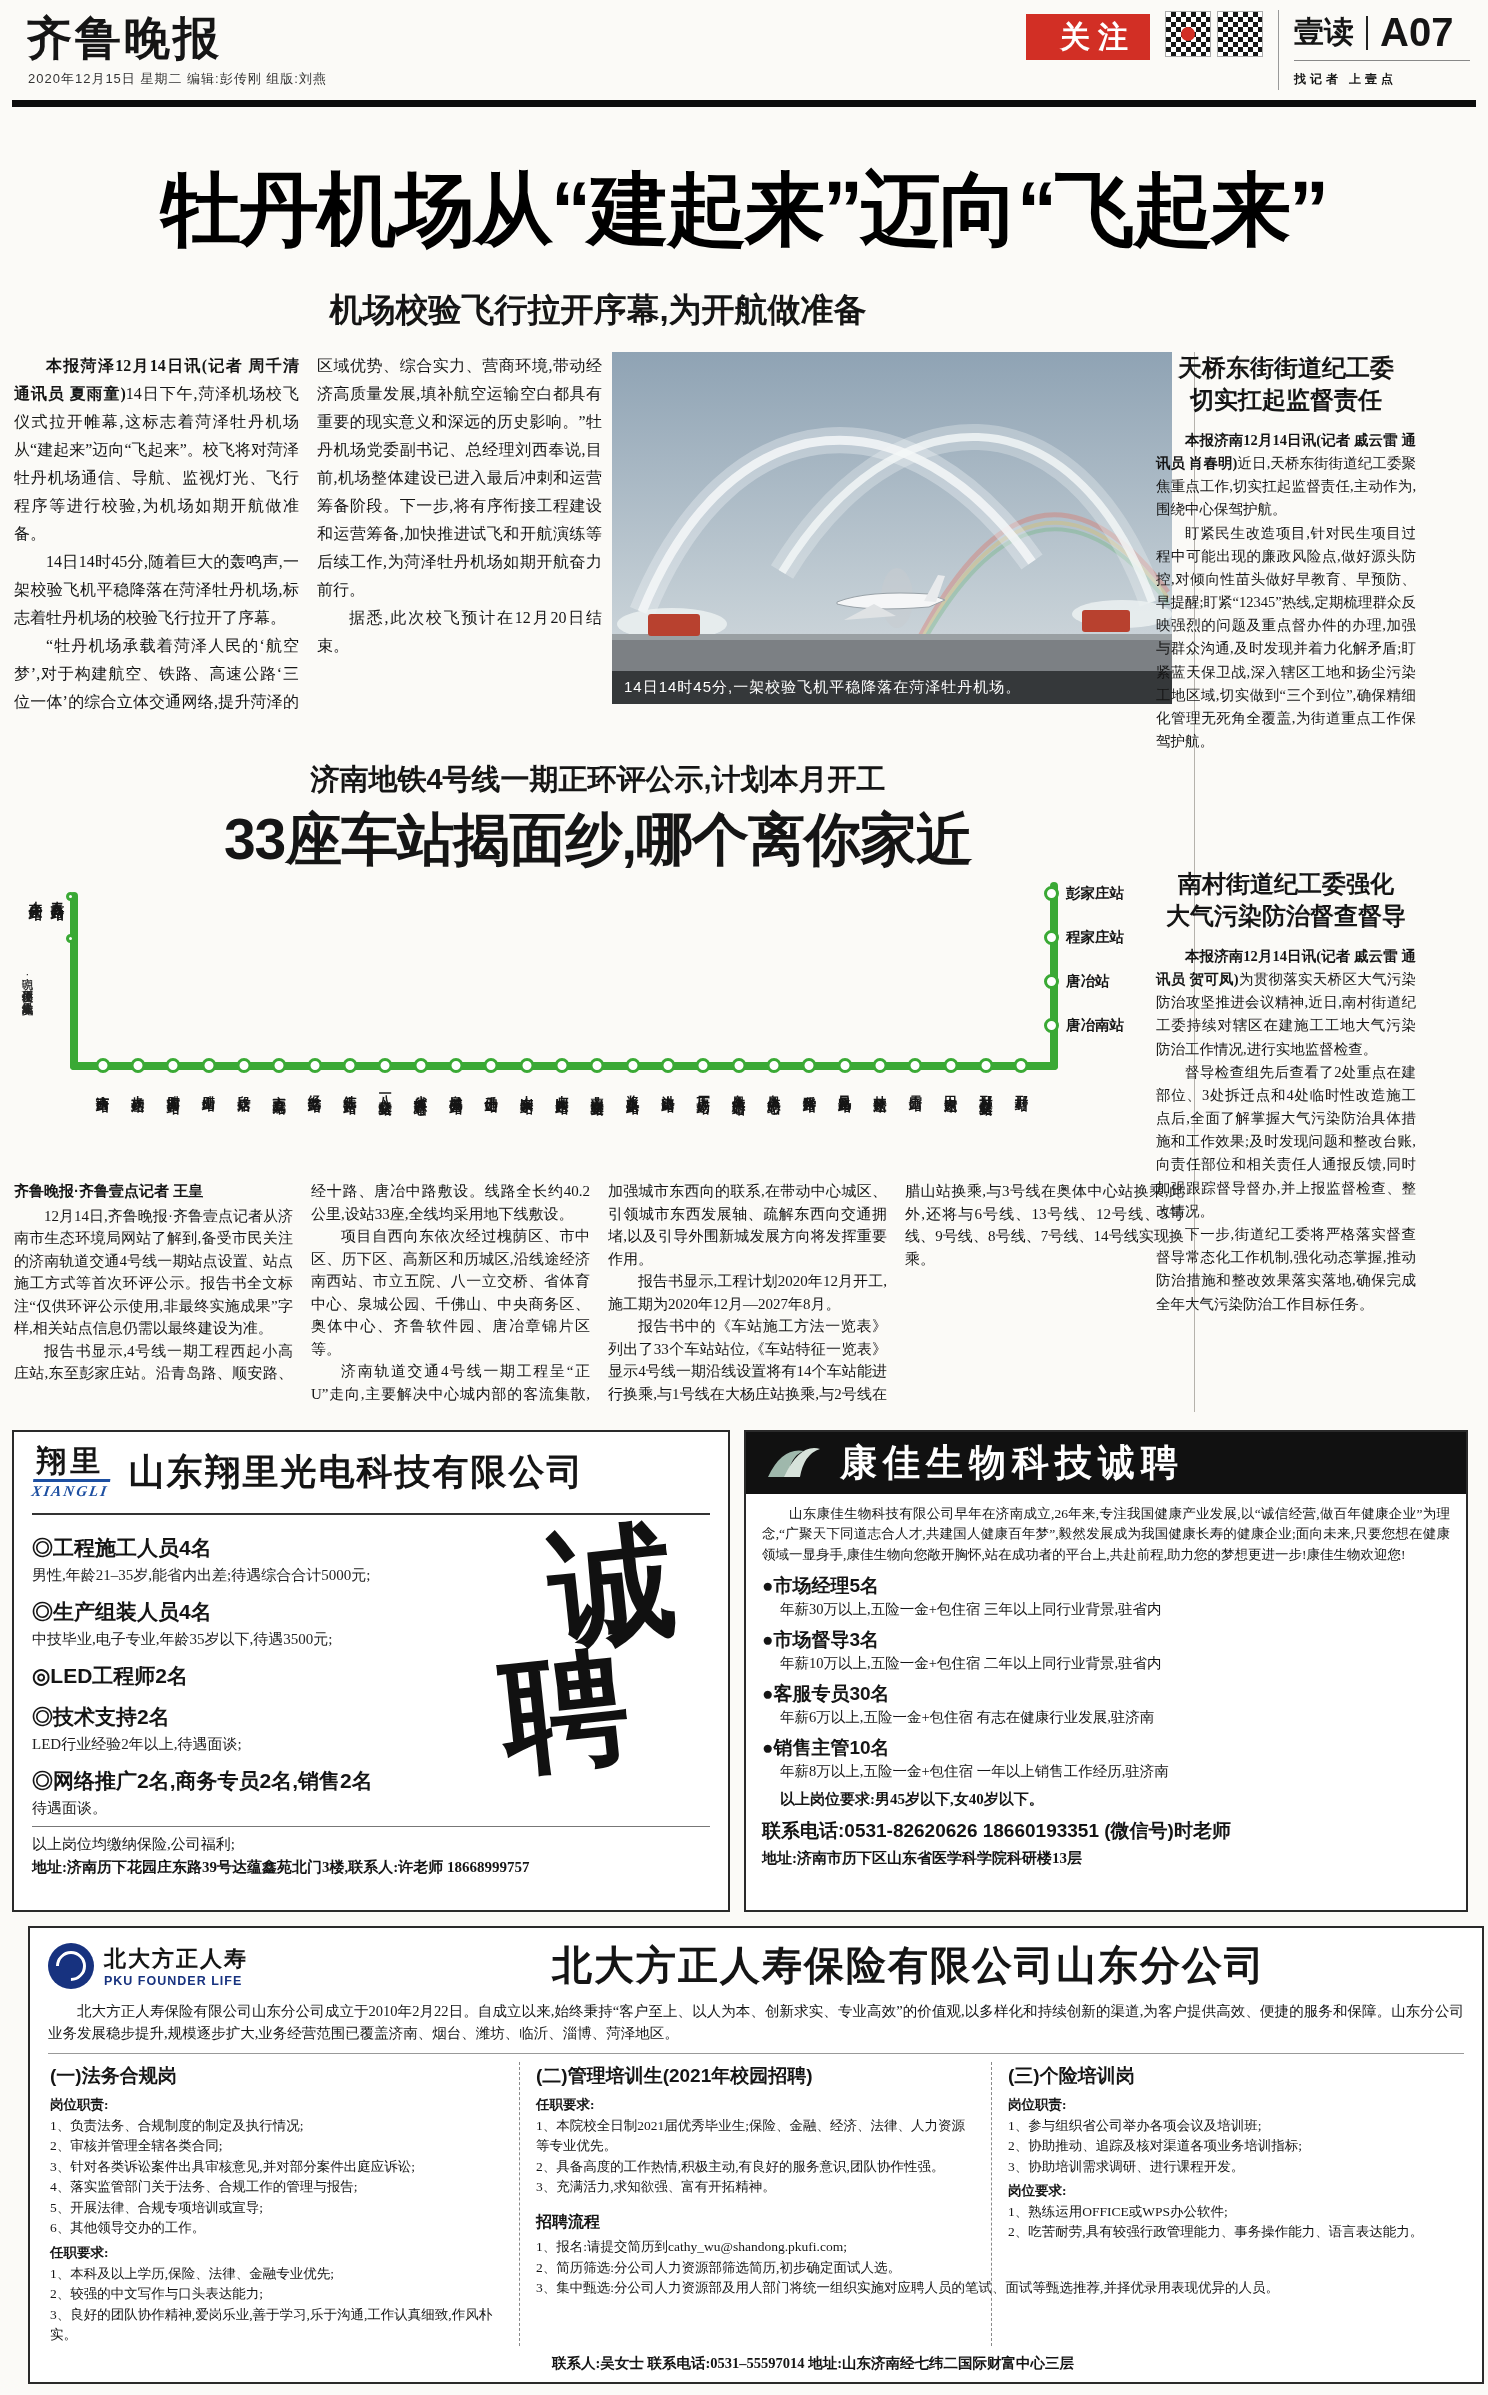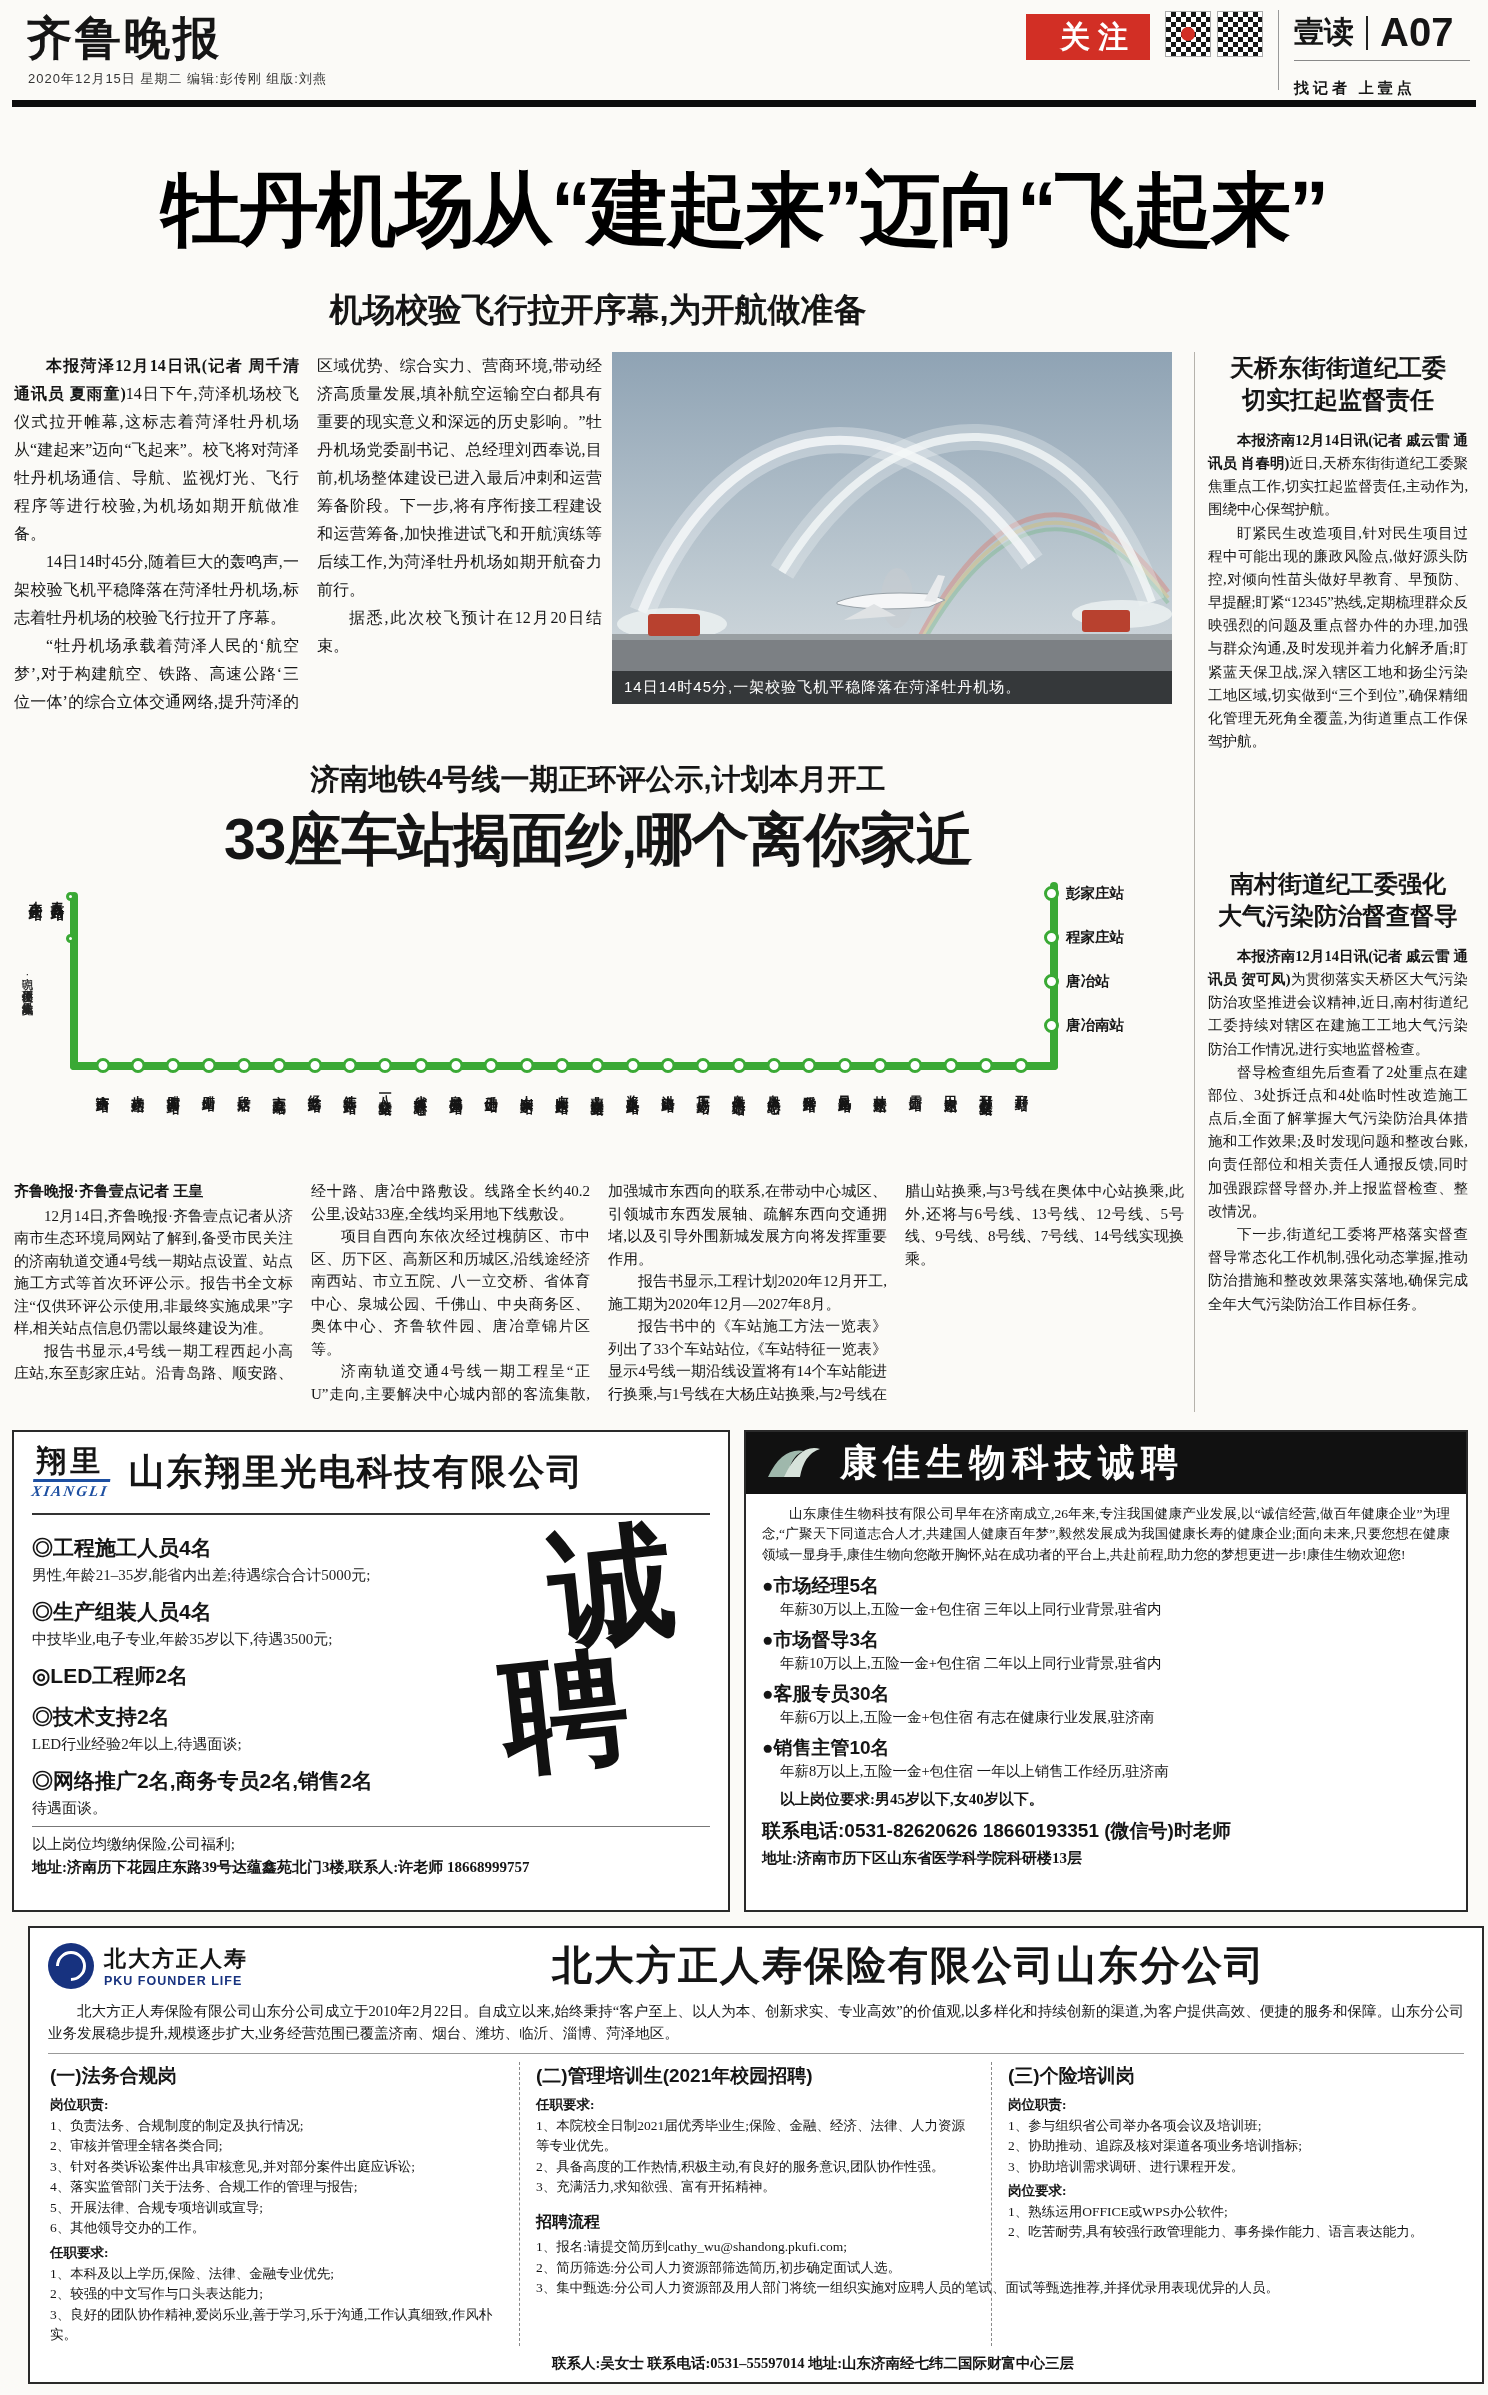--- a/index.html
+++ b/index.html
@@ -14,36 +14,36 @@
 .qr{position:absolute;top:12px;width:44px;height:44px;background:repeating-conic-gradient(#161616 0% 25%,#fff 0% 50%) 0 0/10px 10px;outline:1px solid #aaa}
 .qr1{left:1166px}.qr2{left:1218px}
 .qr1::after{content:'';position:absolute;inset:15px;background:var(--red);border-radius:50%}
 .mast-divider{position:absolute;left:1278px;top:10px;width:1px;height:80px;background:#999}
 .section-block{position:absolute;left:1294px;top:10px;width:176px}
 .section-row{display:flex;align-items:center;gap:12px}
 .section-name{font-size:30px;font-weight:900}
 .section-bar{width:2px;height:34px;background:#222}
 .page-no{font-size:40px;font-weight:900;font-family:"Liberation Sans",sans-serif}
 .section-hr{border-top:1px solid #888;margin-top:5px}
-.tagline{margin-top:18px;font-size:15px;font-weight:700;letter-spacing:4px}
+.tagline{margin-top:10px;font-size:12px;font-weight:700;letter-spacing:4px}
 .thick-rule{position:absolute;left:12px;top:100px;width:1464px;height:7px;background:#0d0d0d}
 
 
 .headline{position:absolute;left:12px;top:168px;width:1464px;text-align:center;font-size:80px;font-weight:900;font-family:"Liberation Sans",sans-serif;letter-spacing:-2px;line-height:1.05;color:#000;white-space:nowrap}
 .subhead{position:absolute;left:12px;top:288px;width:1172px;text-align:center;font-size:33px;font-weight:700;font-family:"Liberation Sans",sans-serif}
 .lead-cols{position:absolute;left:14px;top:352px;width:588px;height:378px;column-count:2;column-gap:18px;column-fill:auto;font-size:16px;line-height:1.75;text-align:justify;overflow:hidden}
 .lead-cols p{text-indent:2em}
 .flow-list{display:contents}
 .lead-photo{position:absolute;left:612px;top:352px;width:560px;height:352px;overflow:hidden}
 .lead-photo svg{display:block;width:100%;height:100%}
 .photo-caption{position:absolute;left:0;right:0;bottom:0;background:rgba(30,32,34,.75);color:#fff;font-size:15px;font-family:Liberation Sans, sans-serif;padding:7px 12px;letter-spacing:1px}
 
 
 .v-rule{position:absolute;left:1194px;top:352px;width:1px;height:1060px;background:#b5b2ac}
-.sidebar{position:absolute;left:1208px;width:260px;font-size:14.5px;line-height:1.6;text-align:justify}
+.sidebar{position:absolute;left:1156px;width:260px;font-size:14.5px;line-height:1.6;text-align:justify}
 .sidebar .s-title{font-size:24px;line-height:1.35;font-weight:900;text-align:center;font-family:"Liberation Sans",sans-serif;margin-bottom:12px}
 .sidebar p{text-indent:2em}
 #sidebar1{top:352px}
 #sidebar2{top:868px}
 
 
 .metro-kicker{position:absolute;left:12px;top:760px;width:1172px;text-align:center;font-size:29px;font-weight:700;font-family:"Liberation Sans",sans-serif}
 .metro-headline{position:absolute;left:12px;top:802px;width:1172px;text-align:center;font-size:57px;font-weight:900;font-family:"Liberation Sans",sans-serif;letter-spacing:-1px}
 .metro-diagram{position:absolute;left:12px;top:876px;width:1172px;height:300px;font-family:"Liberation Sans",sans-serif}
 .h-line{position:absolute;left:58px;right:126px;top:186px;height:8px;background:var(--green);border-radius:4px}

